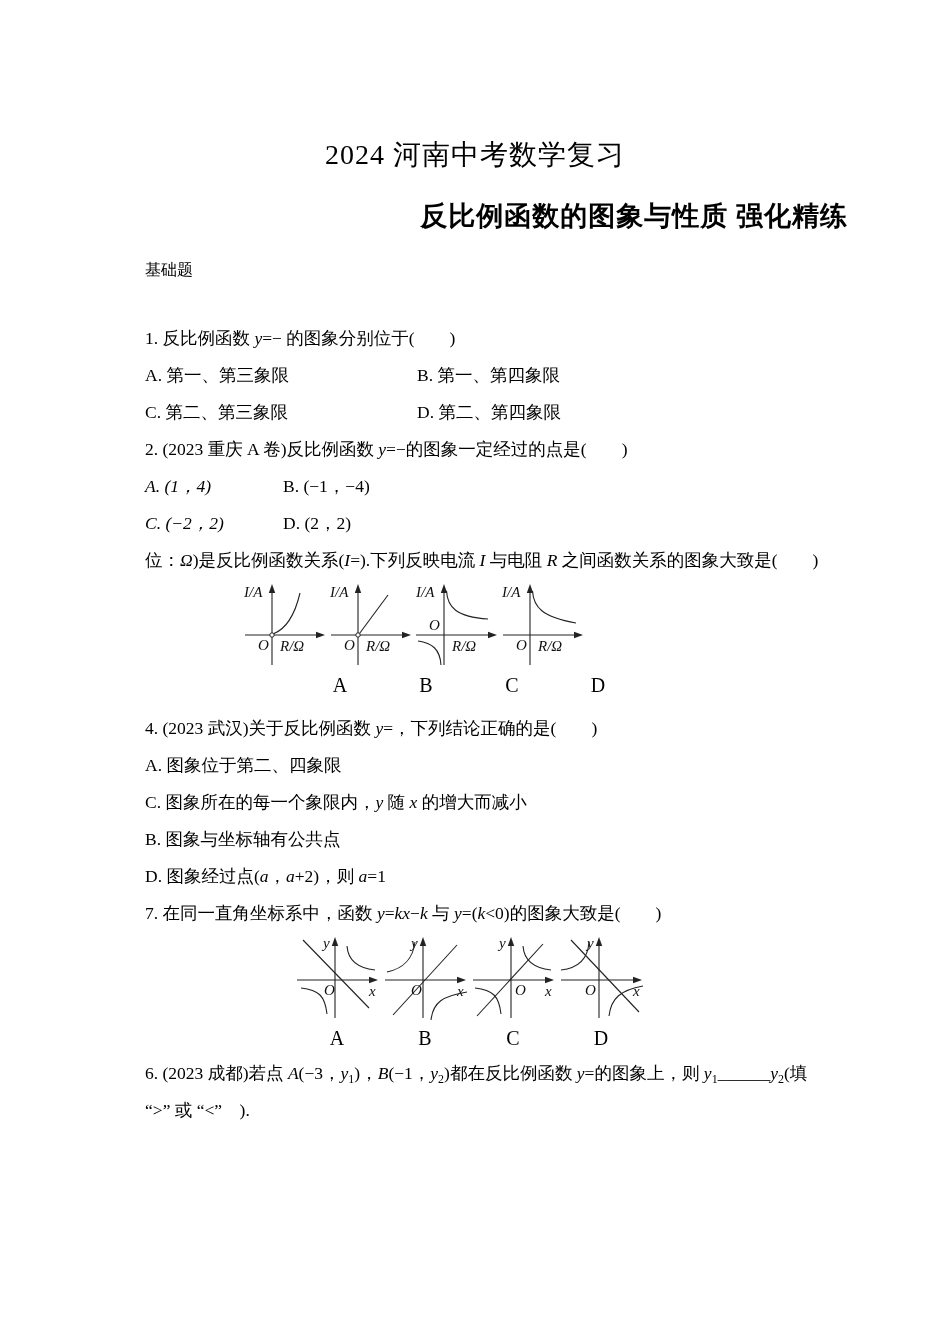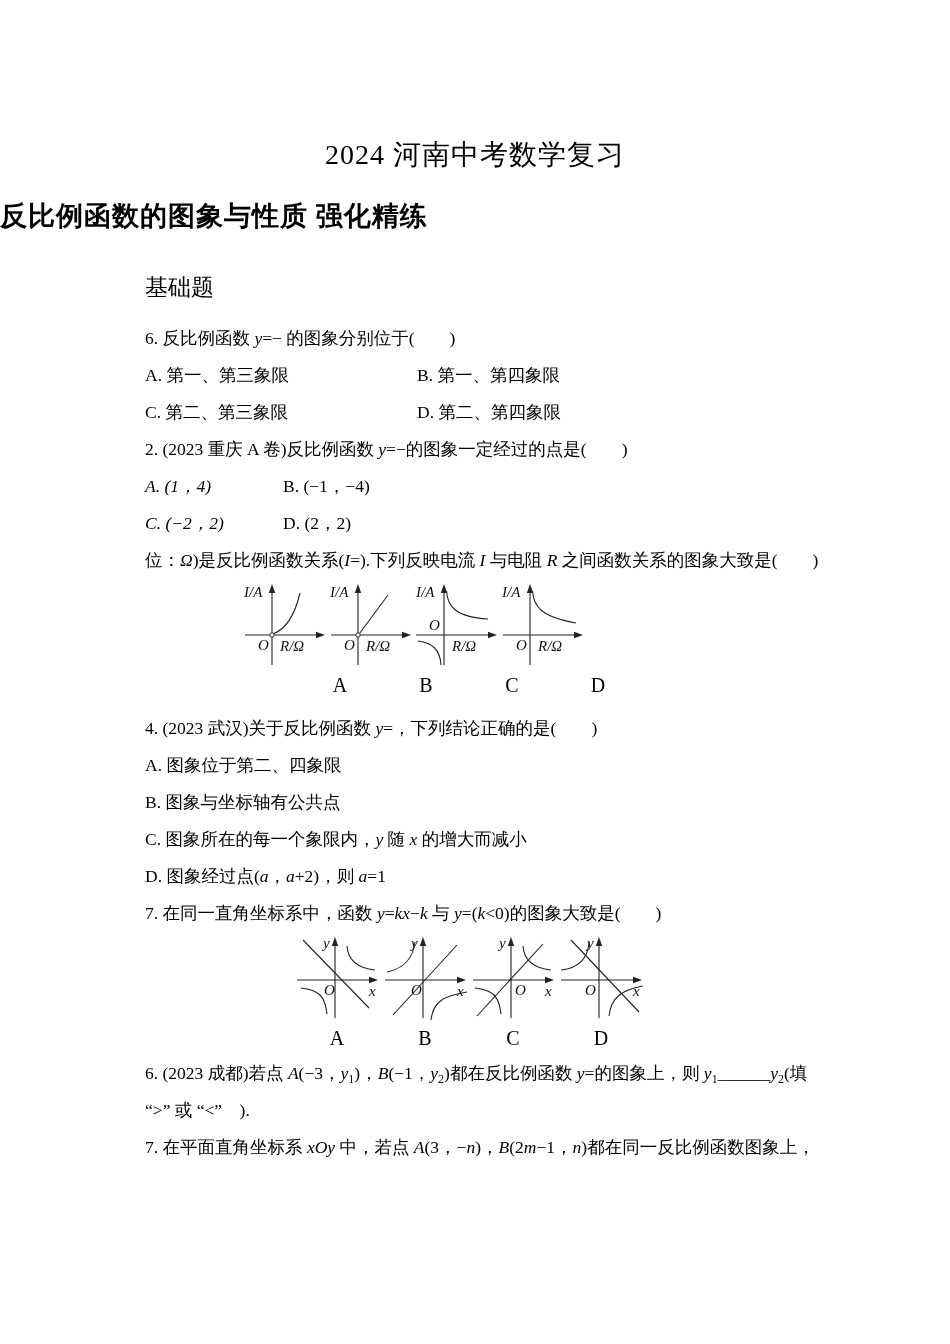--- a/index.html
+++ b/index.html
@@ -1,22 +1,22 @@
 <!DOCTYPE html>
 <html><head>
 <meta charset="utf-8">
 <style>
   html,body{margin:0;padding:0;background:#fff;}
   body{width:950px;height:1344px;position:relative;color:#000;
        font-family:"Liberation Serif","DejaVu Serif",serif;}
   .title{position:absolute;top:136px;left:0;width:950px;text-align:center;
          font-size:28px;font-weight:normal;letter-spacing:1px;}
-  .subtitle{position:absolute;top:198px;left:0;width:848px;text-align:left;
+  .subtitle{position:absolute;top:198px;left:0;width:848px;text-align:right;
          font-size:27px;font-weight:bold;letter-spacing:1px;}
-  .section{position:absolute;top:272px;left:145px;font-size:23px;}
+  .section{position:absolute;top:260px;left:145px;font-size:16px;}
   .content{position:absolute;top:320px;left:145px;width:690px;font-size:17.5px;}
   .line{height:37px;line-height:37px;white-space:nowrap;}
   .it{font-style:italic;}
   .sub{font-size:12px;vertical-align:-4px;}
   .w272{display:inline-block;width:272px;}
   .w138{display:inline-block;width:138px;font-style:italic;}
   .grow{display:flex;margin-left:97px;margin-top:2px;}
   .grow5{display:flex;margin-left:148px;margin-top:2px;}
   .glabels{display:flex;margin-left:152px;height:26px;line-height:24px;}
   .glabels5{display:flex;margin-left:148px;height:26px;line-height:24px;}
@@ -31,21 +31,21 @@
 </style>
 </head>
 <body>
 
 <div class="title">2024 河南中考数学复习</div>
 <div class="subtitle">反比例函数的图象与性质 强化精练</div>
 <div class="section">基础题</div>
 
 <div class="content">
 
-  <div class="line"><span>6. 反比例函数 </span><span class="it">y</span><span>=− 的图象分别位于(　　)</span></div>
+  <div class="line"><span>1. 反比例函数 </span><span class="it">y</span><span>=− 的图象分别位于(　　)</span></div>
   <div class="line">
     <span class="w272">A. 第一、第三象限</span><span>B. 第一、第四象限</span>
   </div>
   <div class="line">
     <span class="w272">C. 第二、第三象限</span><span>D. 第二、第四象限</span>
   </div>
 
   <div class="line"><span>2. (2023 重庆 A 卷)反比例函数 </span><span class="it">y</span><span>=−的图象一定经过的点是(　　)</span></div>
   <div class="line">
     <span class="w138">A. (1，4)</span><span>B. (−1，−4)</span>
@@ -109,22 +109,22 @@
     <div class="glabels">
       <span>A</span>
       <span>B</span>
       <span>C</span>
       <span>D</span>
     </div>
   </div>
 
   <div class="line"><span>4. (2023 武汉)关于反比例函数 </span><span class="it">y</span><span>=，下列结论正确的是(　　)</span></div>
   <div class="line"><span>A. 图象位于第二、四象限</span></div>
+  <div class="line"><span>C. 图象所在的每一个象限内，</span><span class="it">y</span><span> 随 </span><span class="it">x</span><span> 的增大而减小</span></div>
   <div class="line"><span>B. 图象与坐标轴有公共点</span></div>
-  <div class="line"><span>C. 图象所在的每一个象限内，</span><span class="it">y</span><span> 随 </span><span class="it">x</span><span> 的增大而减小</span></div>
   <div class="line"><span>D. 图象经过点(</span><span class="it">a</span><span>，</span><span class="it">a</span><span>+2)，则 </span><span class="it">a</span><span>=1</span></div>
 
   <div class="line"><span>7. 在同一直角坐标系中，函数 </span><span class="it">y</span><span>=</span><span class="it">kx</span><span>−</span><span class="it">k</span><span> 与 </span><span class="it">y</span><span>=(</span><span class="it">k</span><span>&lt;0)的图象大致是(　　)</span></div>
 
   <div class="gblock5">
     <div class="grow5">
 
       <svg width="88" height="92">
         <line class="ax" x1="42" y1="84" x2="42" y2="8"></line>
         <path class="ah" d="M42,3 L38.8,12 L45.2,12 Z"></path>
@@ -181,15 +181,14 @@
       <span>A</span>
       <span>B</span>
       <span>C</span>
       <span>D</span>
     </div>
   </div>
 
   <div class="line"><span>6. (2023 成都)若点 </span><span class="it">A</span><span>(−3，</span><span class="it">y</span><span class="sub">1</span><span>)，</span><span class="it">B</span><span>(−1，</span><span class="it">y</span><span class="sub">2</span><span>)都在反比例函数 </span><span class="it">y</span><span>=的图象上，则 </span><span class="it">y</span><span class="sub">1</span><span>______</span><span class="it">y</span><span class="sub">2</span><span>(填</span></div>
   <div class="line"><span>“&gt;” 或 “&lt;”　).</span></div>
 
-  <div class="line"><span>7. 在平面直角坐标系 </span><span class="it">xOy</span><span> 中，若点 </span><span class="it">A</span><span>(3，−</span><span class="it">n</span><span>)，</span><span class="it">B</span><span>(2</span><span class="it">m</span><span>−1，</span><span class="it">n</span><span>)都在同一反比例函数图象上，</span></div>
 
 </div>
 
 </body></html>

